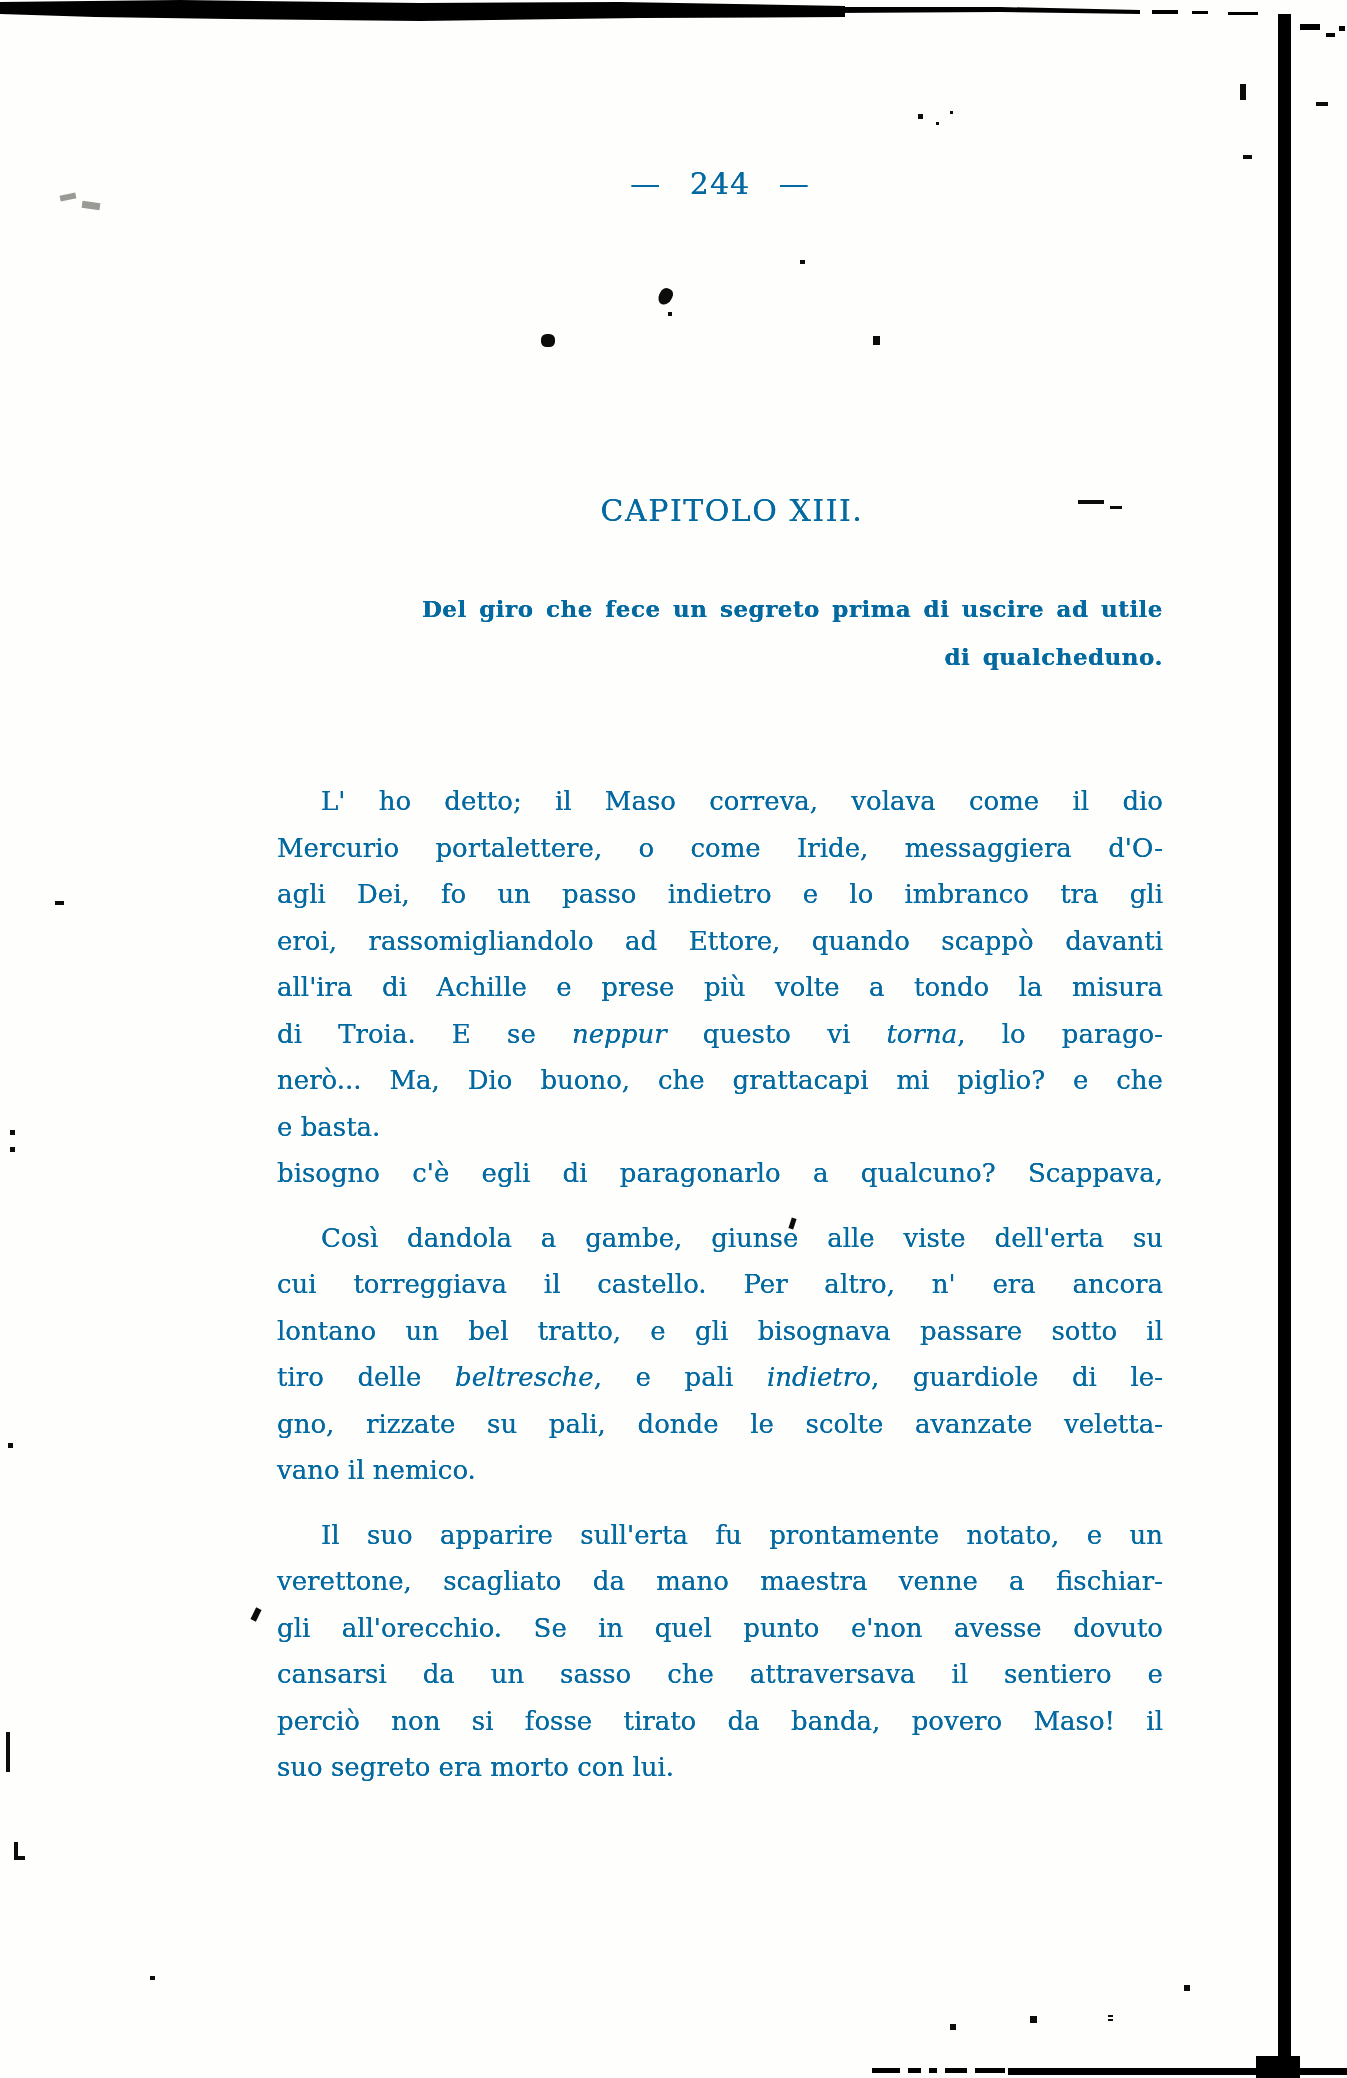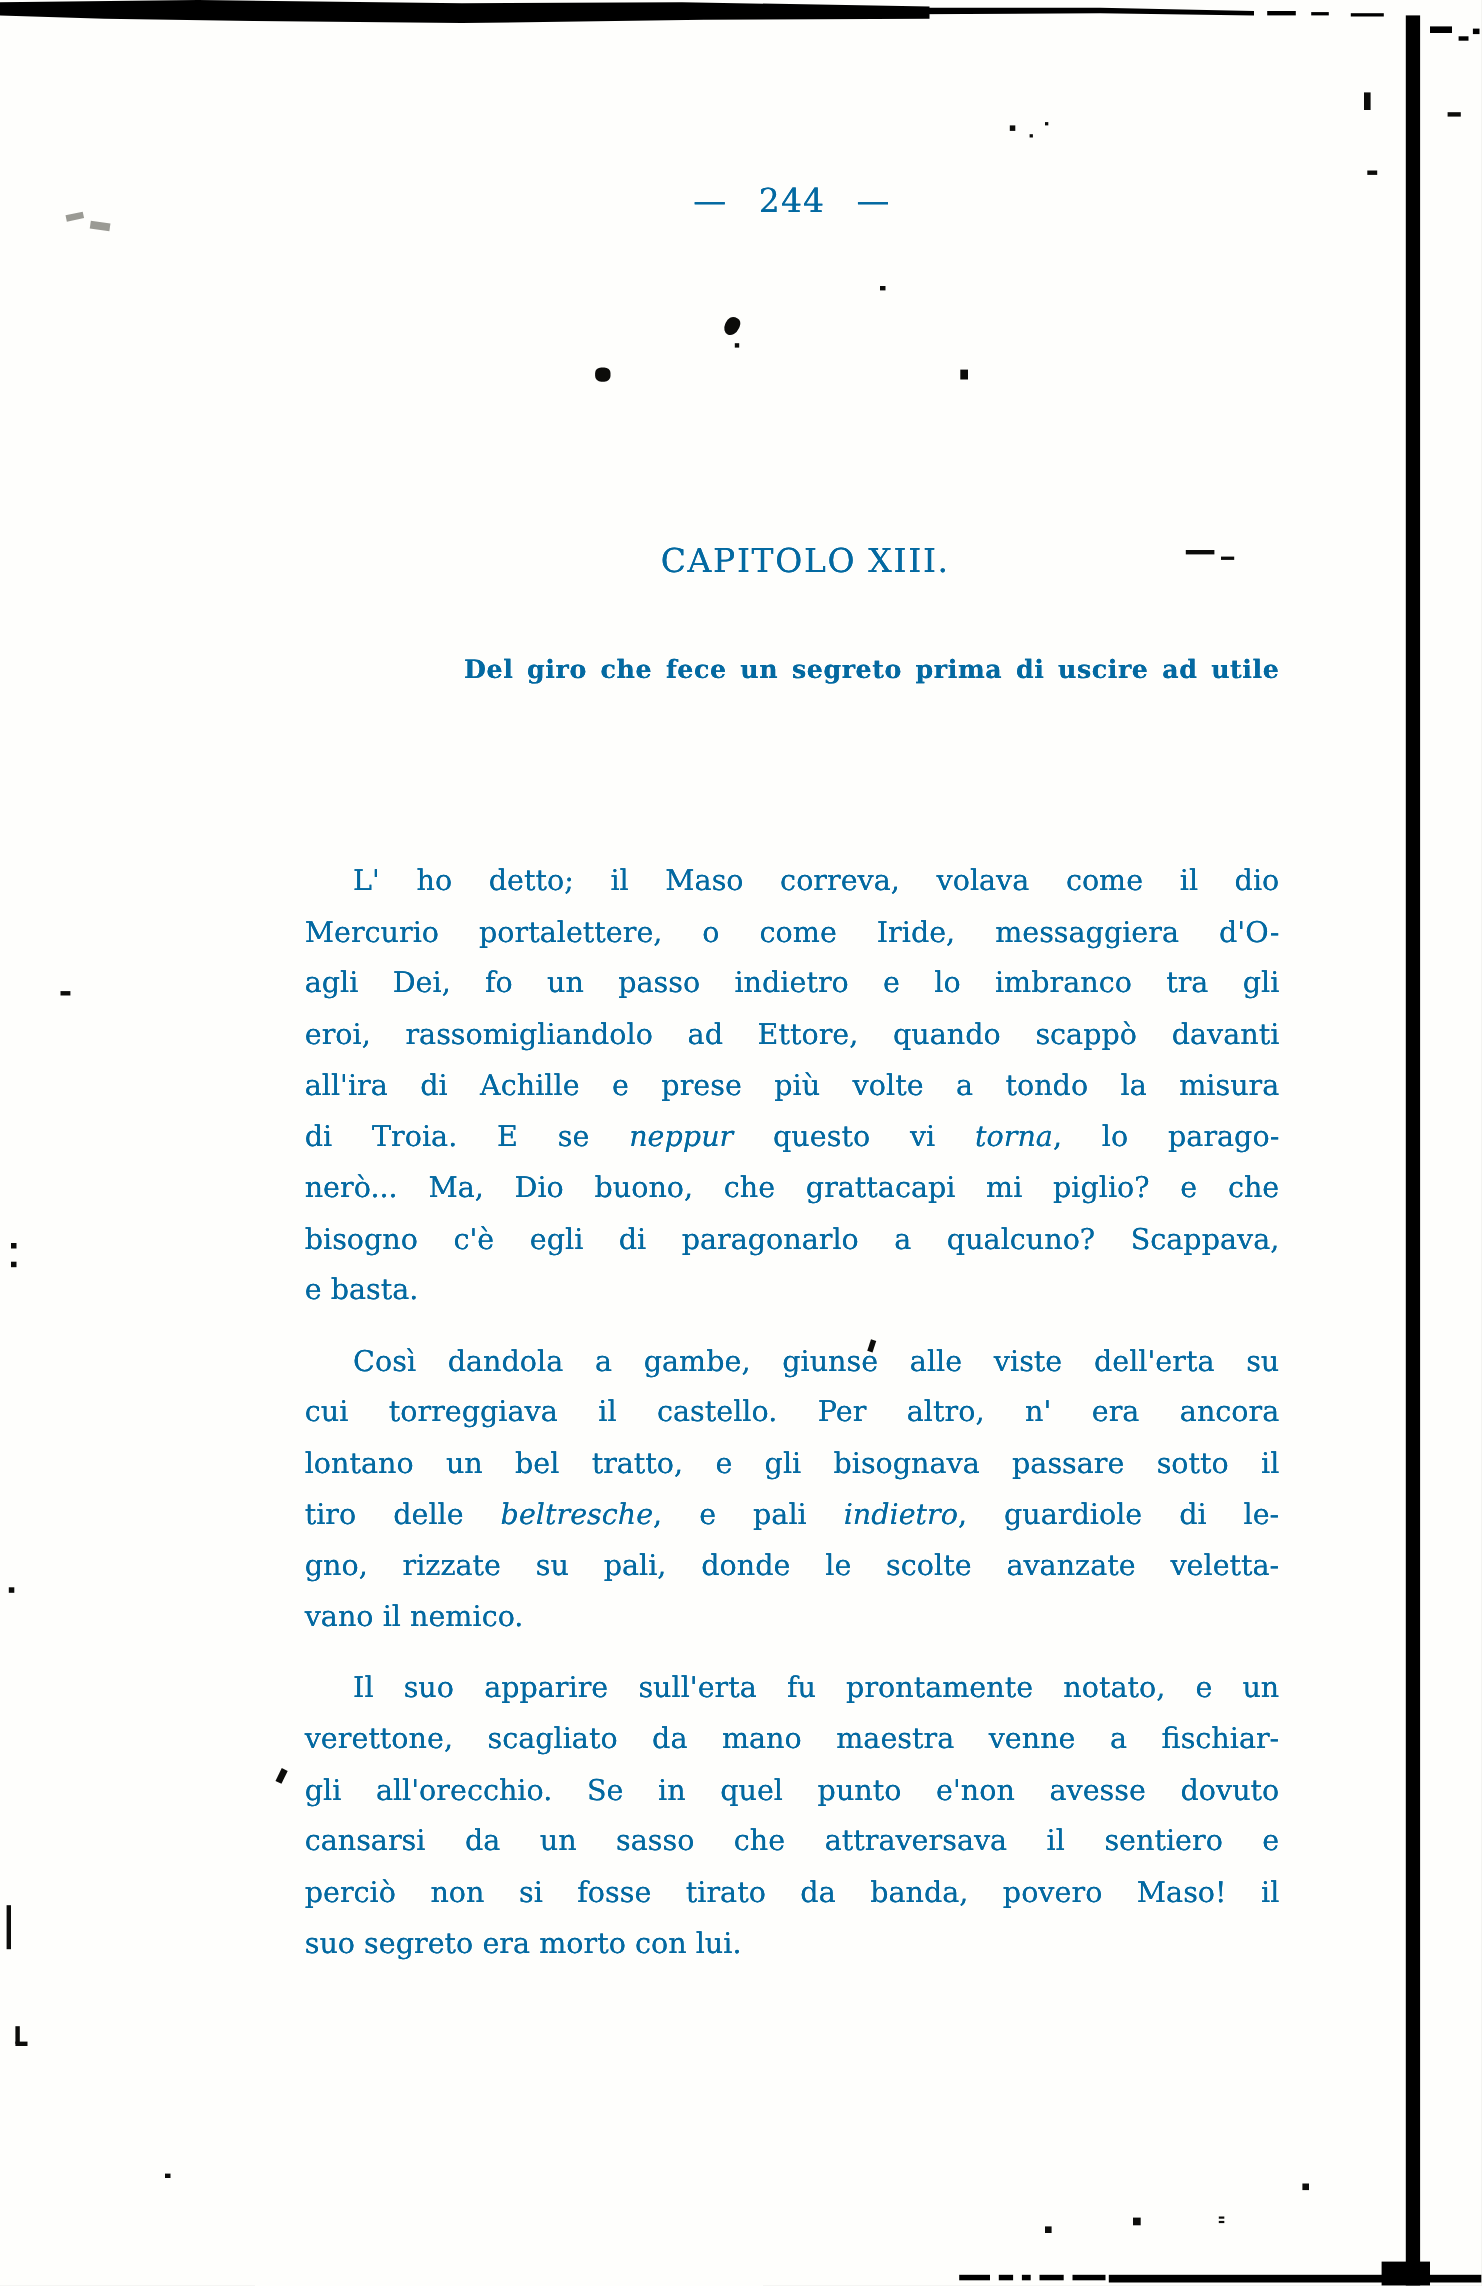--- a/index.html
+++ b/index.html
@@ -108,32 +108,33 @@
   <i class="speck" style="left:1108px;top:2015px;width:5px;height:2px;"></i>
   <i class="speck" style="left:1108px;top:2019px;width:5px;height:2px;"></i>
   <i class="speck" style="left:1184px;top:1985px;width:6px;height:6px;"></i>
 
   <div class="page-number">— 244 —</div>
 
   <h1 class="chapter-title">CAPITOLO XIII.</h1>
 
   <div class="subtitle">
     <div>Del giro che fece un segreto prima di uscire ad utile</div>
+    <div>di qualcheduno.</div>
   </div>
 
   <div class="body-text" id="body-text">
       <div class="line indent"><span>L' ho detto; il Maso correva, volava come il dio</span></div>
       <div class="line"><span>Mercurio portalettere, o come Iride, messaggiera d'O-</span></div>
       <div class="line"><span>agli Dei, fo un passo indietro e lo imbranco tra gli</span></div>
       <div class="line"><span>eroi, rassomigliandolo ad Ettore, quando scappò davanti</span></div>
       <div class="line"><span>all'ira di Achille e prese più volte a tondo la misura</span></div>
       <div class="line"><span>di Troia. E se </span><em>neppur</em><span> questo vi </span><em>torna</em><span>, lo parago-</span></div>
       <div class="line"><span>nerò... Ma, Dio buono, che grattacapi mi piglio? e che</span></div>
+      <div class="line par-end"><span>e basta.</span></div>
       <div class="line"><span>bisogno c'è egli di paragonarlo a qualcuno? Scappava,</span></div>
-      <div class="line par-end"><span>e basta.</span></div>
       <div class="line indent"><span>Così dandola a gambe, giunse alle viste dell'erta su</span></div>
       <div class="line"><span>cui torreggiava il castello. Per altro, n' era ancora</span></div>
       <div class="line"><span>lontano un bel tratto, e gli bisognava passare sotto il</span></div>
       <div class="line"><span>tiro delle </span><em>beltresche</em><span>, e pali </span><em>indietro</em><span>, guardiole di le-</span></div>
       <div class="line"><span>gno, rizzate su pali, donde le scolte avanzate veletta-</span></div>
       <div class="line par-end"><span>vano il nemico.</span></div>
       <div class="line indent"><span>Il suo apparire sull'erta fu prontamente notato, e un</span></div>
       <div class="line"><span>verettone, scagliato da mano maestra venne a fischiar-</span></div>
       <div class="line"><span>gli all'orecchio. Se in quel punto e'non avesse dovuto</span></div>
       <div class="line"><span>cansarsi da un sasso che attraversava il sentiero e</span></div>

